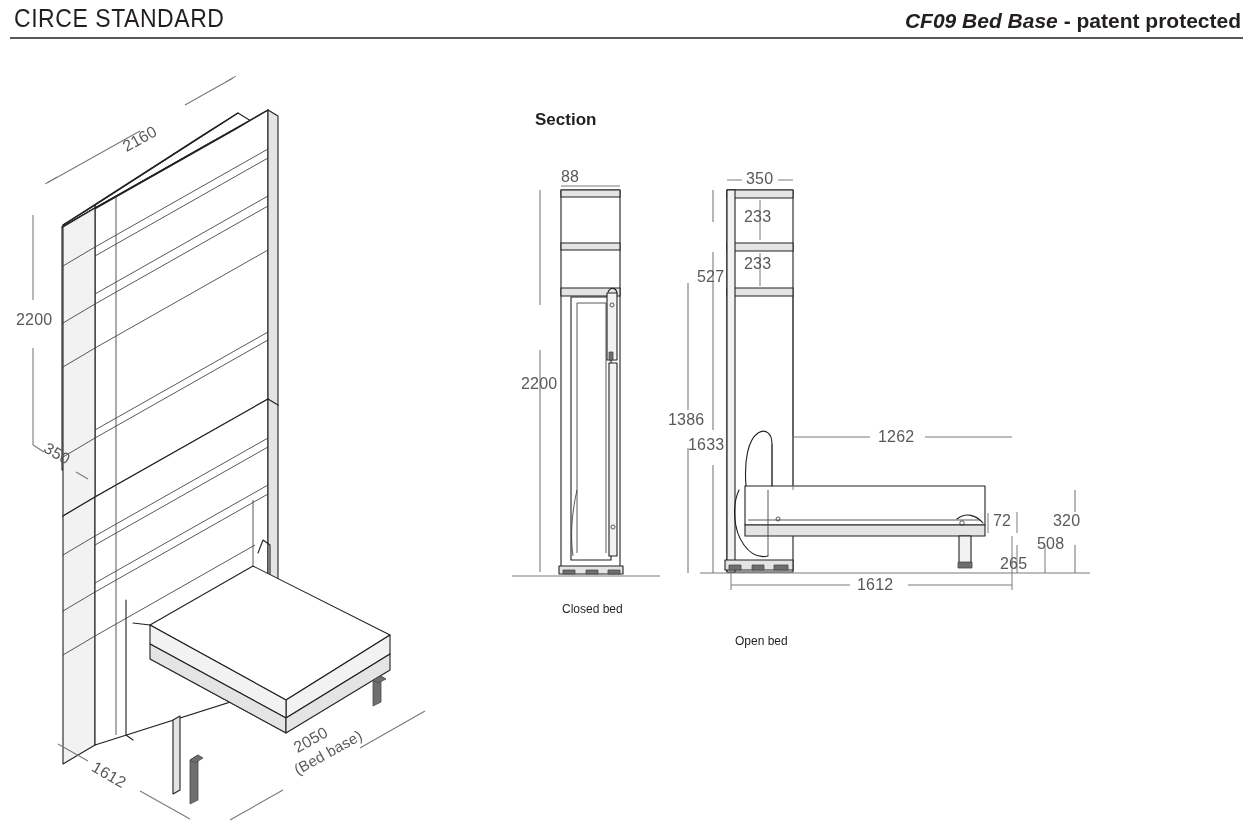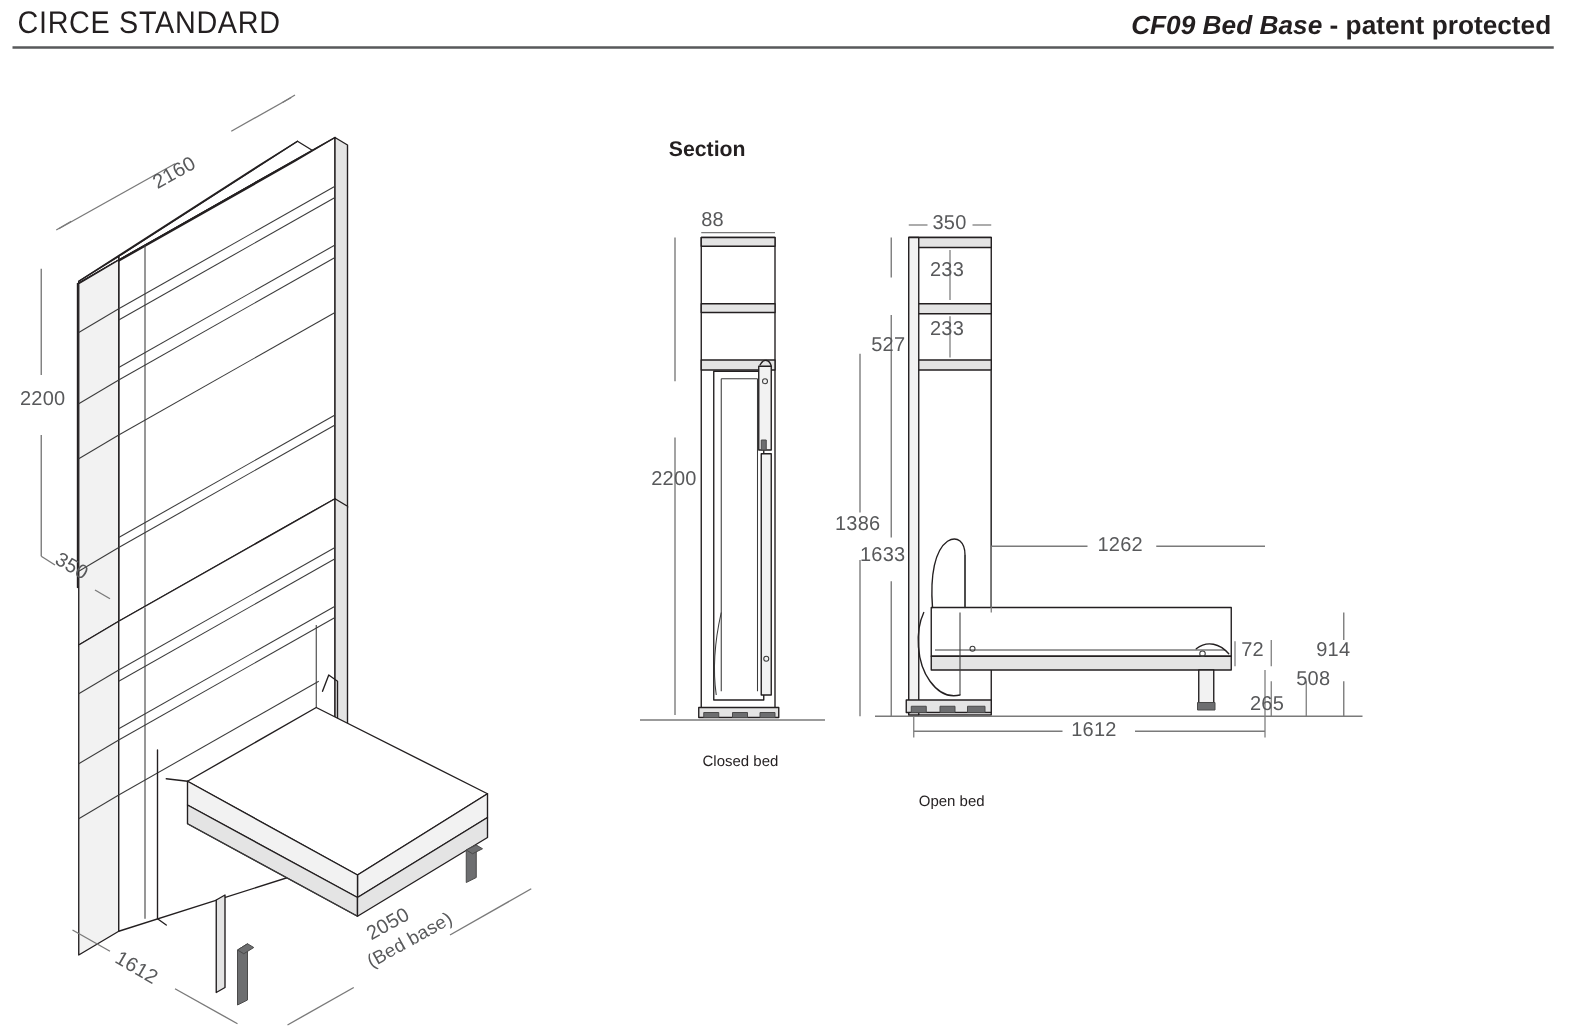--- a/index.html
+++ b/index.html
@@ -349,18 +349,18 @@
   <div class="dimtext" style="left:744px;top:208px;">233</div>
   <div class="dimtext" style="left:744px;top:255px;">233</div>
   <div class="dimtext" style="left:697px;top:228px;margin-top:40px;">527</div>
   <div class="dimtext" style="left:668px;top:411px;">1386</div>
   <div class="dimtext" style="left:688px;top:436px;">1633</div>
   <div class="dimtext" style="left:878px;top:428px;">1262</div>
   <div class="dimtext" style="left:857px;top:576px;">1612</div>
   <div class="dimtext" style="left:993px;top:512px;">72</div>
   <div class="dimtext" style="left:1000px;top:555px;">265</div>
   <div class="dimtext" style="left:1037px;top:535px;">508</div>
-  <div class="dimtext" style="left:1053px;top:512px;">914</div>
+  <div class="dimtext" style="left:1053px;top:512px;">320</div>
 
   <div class="viewlabel" style="left:562px;top:602px;">Closed bed</div>
   <div class="viewlabel" style="left:735px;top:602px;margin-top:32px;">Open bed</div>
 
 </div>
 
 </body></html>

